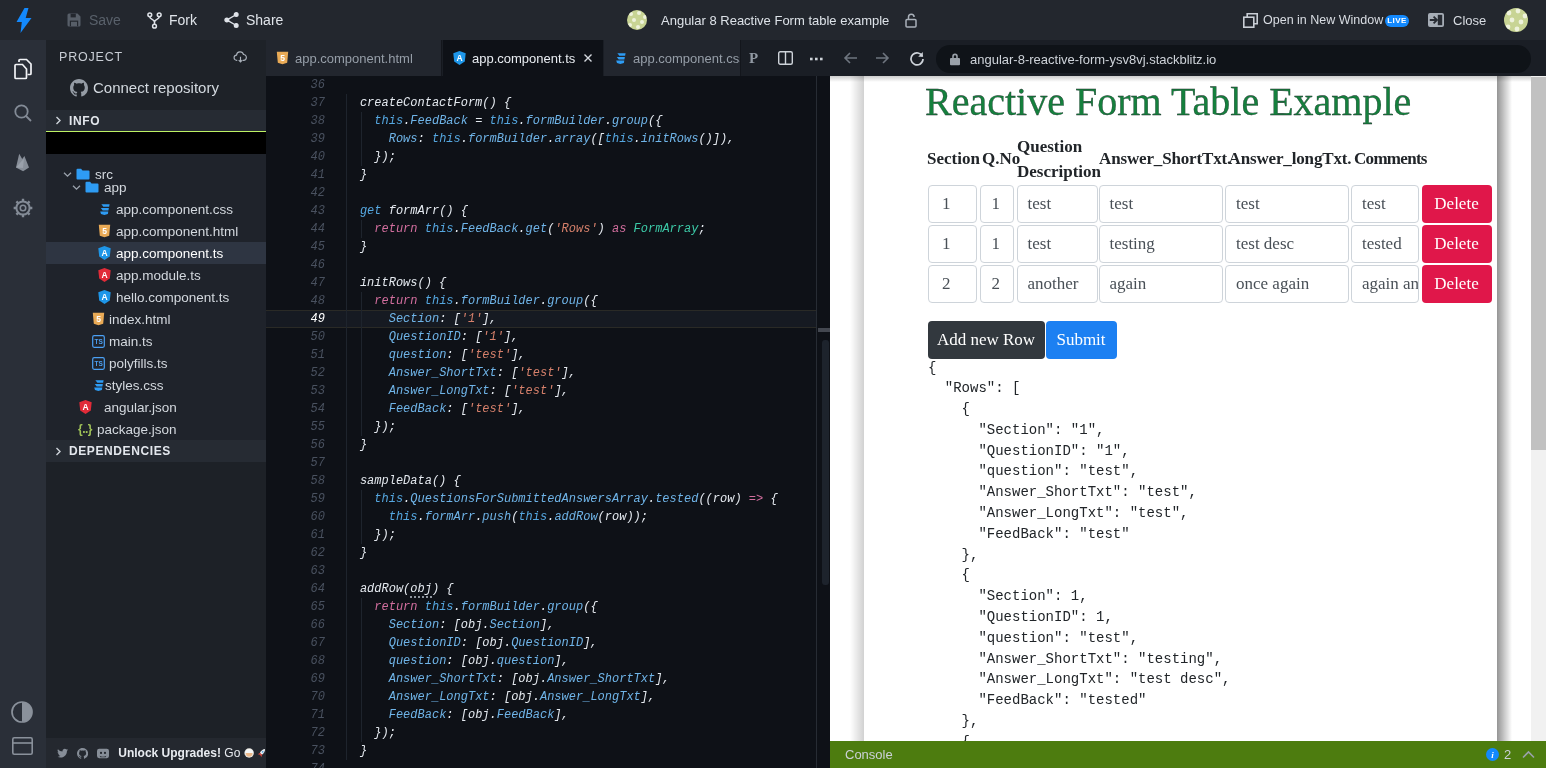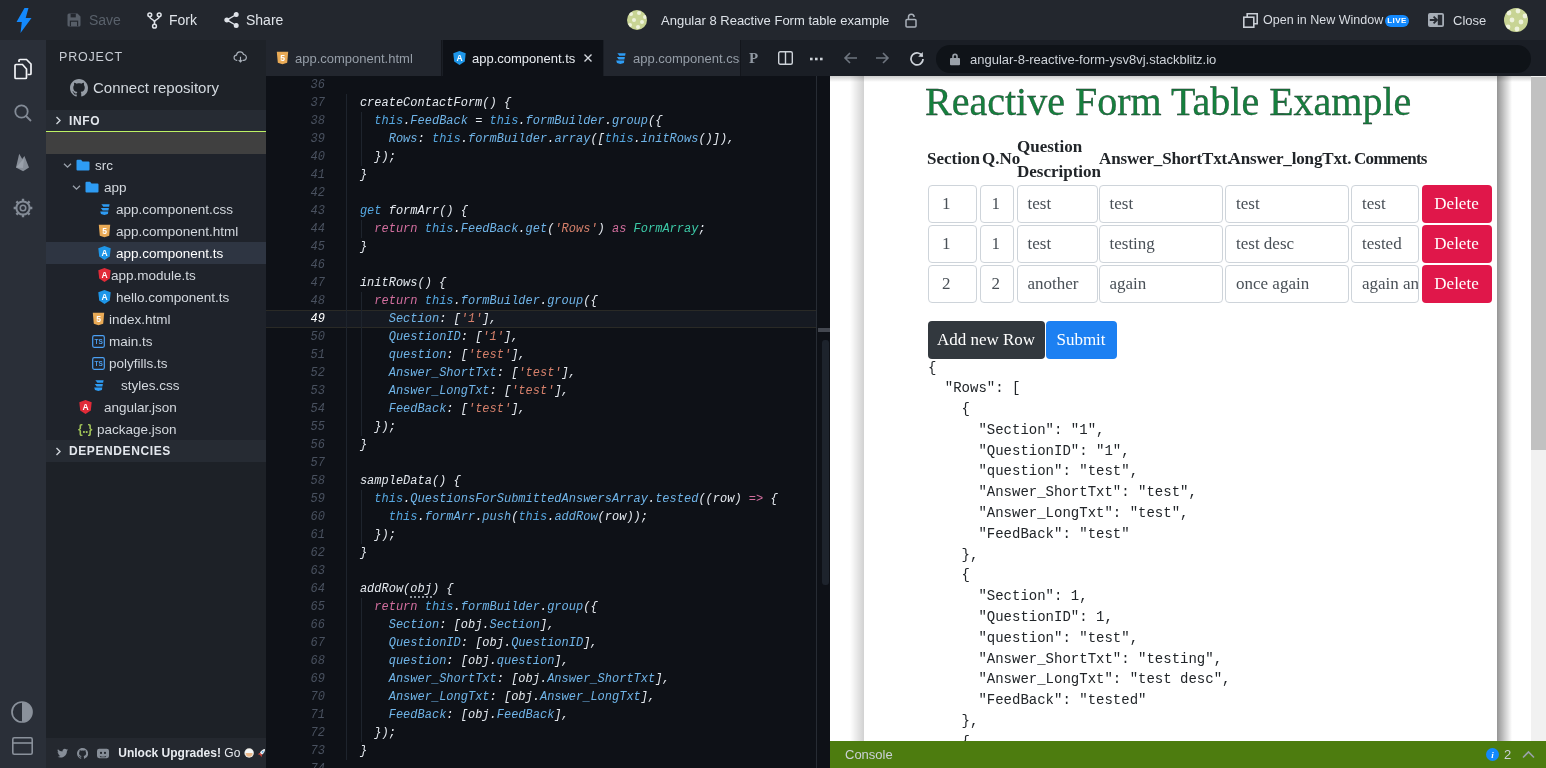--- a/index.html
+++ b/index.html
@@ -1,20 +1,20 @@
 <!DOCTYPE html>
 <html><head><meta charset="utf-8">
 <style>
 html,body{margin:0;padding:0;width:1546px;height:768px;overflow:hidden;background:#0e1117;}
 *{box-sizing:border-box;}
 body{font-family:"Liberation Sans",sans-serif;}
 .abs{position:absolute;}
 #topbar{position:absolute;left:0;top:0;width:1546px;height:40px;background:#23272e;}
 #rail{position:absolute;left:0;top:40px;width:46px;height:728px;background:#2a2f38;}
-#panel{position:absolute;left:46px;top:40px;width:220px;height:728px;background:#404040;}
+#panel{position:absolute;left:46px;top:40px;width:220px;height:728px;background:#000000;}
 #tabbar{position:absolute;left:266px;top:40px;width:564px;height:36px;background:#1a1e25;}
 #ptoolbar{position:absolute;left:830px;top:40px;width:716px;height:36px;background:#1a1e25;}
 #editor{position:absolute;left:266px;top:76px;width:564px;height:692px;background:#0e1117;overflow:hidden;font-style:italic;}
 #preview{position:absolute;left:830px;top:76px;width:716px;height:665px;background:#ffffff;overflow:hidden;}
 #console{position:absolute;left:830px;top:741px;width:716px;height:27px;background:#4d7c0f;}
 .tb-btn{position:absolute;top:0;height:40px;display:flex;align-items:center;color:#e0e4ea;font-size:14px;}
 .tb-btn svg{margin-right:7px;}
 #panel .sechead{position:absolute;left:0;width:220px;height:22px;background:#262b33;color:#e3e7ed;font-size:12px;font-weight:bold;letter-spacing:.6px;display:flex;align-items:center;}
 #treebody{position:absolute;left:0;top:114px;width:220px;height:286px;background:#1f232b;}
 #belowtree{position:absolute;left:0;top:422px;width:220px;height:276px;background:#1d2127;}
@@ -179,21 +179,21 @@
       </g>
     </svg>
   <svg class="abs" style="left:24px;top:39px" width="18" height="18" viewBox="0 0 16 16">
       <path fill="#959ca5" d="M8 0C3.58 0 0 3.58 0 8c0 3.54 2.29 6.53 5.47 7.59.4.07.55-.17.55-.38 0-.19-.01-.82-.01-1.49-2.01.37-2.53-.49-2.69-.94-.09-.23-.48-.94-.82-1.13-.28-.15-.68-.52-.01-.53.63-.01 1.08.58 1.23.82.72 1.21 1.87.87 2.33.66.07-.52.28-.87.51-1.07-1.78-.2-3.64-.89-3.64-3.95 0-.87.31-1.59.82-2.15-.08-.2-.36-1.02.08-2.12 0 0 .67-.21 2.2.82.64-.18 1.32-.27 2-.27s1.36.09 2 .27c1.53-1.04 2.2-.82 2.2-.82.44 1.1.16 1.92.08 2.12.51.56.82 1.27.82 2.15 0 3.07-1.87 3.75-3.65 3.95.29.25.54.73.54 1.48 0 1.07-.01 1.93-.01 2.2 0 .21.15.46.55.38A8.01 8.01 0 0 0 16 8c0-4.42-3.58-8-8-8z"></path>
     </svg>
   <div class="abs" style="left:47px;top:39px;font-size:15px;color:#d3d9df">Connect repository</div>
   <div class="sechead" style="top:70px;border-bottom:1px solid #bef264"><svg style="margin:0 6px 0 8px" width="9" height="9" viewBox="0 0 9 9">
         <path d="M2.5 1l3.5 3.5L2.5 8" fill="none" stroke="#cfd4db" stroke-width="1.4"></path>
       </svg>INFO</div>
   <div id="treebody">
-    <div class="trow" style="top:0">
+    <div class="trow" style="top:9px">
         <svg style="margin-left:17px" width="9" height="9" viewBox="0 0 9 9">
           <path d="M1 2.7l3.5 3.5L8 2.7" fill="none" stroke="#9aa2ac" stroke-width="1.3"></path>
         </svg>
         <span class="ic" style="margin-left:4px">
           <svg width="14" height="12" viewBox="0 0 14 12">
             <path d="M0.5 1.8a1 1 0 0 1 1-1h3.6l1.4 1.7h6a1 1 0 0 1 1 1v7a1 1 0 0 1-1 1h-11a1 1 0 0 1-1-1z" fill="#2e9cf4"></path>
           </svg>
         </span>
         <span style="margin-left:5px">src</span>
       </div>
@@ -238,21 +238,21 @@
         </span>
         <span style="margin-left:5px">app.component.ts</span>
       </div>
     <div class="trow" style="top:110px">
         <span class="ic" style="margin-left:51px">
           <svg width="13" height="14" viewBox="0 0 13 14">
             <path d="M6.5 0L12.7 2.2l-0.9 8.2L6.5 14l-5.3-3.6-0.9-8.2z" fill="#e12b38"></path>
             <text x="6.5" y="10" font-size="8.5" font-weight="bold" fill="#fff" text-anchor="middle" font-family="Liberation Sans">A</text>
           </svg>
         </span>
-        <span style="">app.module.ts</span>
+        <span style="margin-left:5px">app.module.ts</span>
       </div>
     <div class="trow" style="top:132px">
         <span class="ic" style="margin-left:51px">
           <svg width="13" height="14" viewBox="0 0 13 14">
             <path d="M6.5 0L12.7 2.2l-0.9 8.2L6.5 14l-5.3-3.6-0.9-8.2z" fill="#1e96e8"></path>
             <text x="6.5" y="10" font-size="8.5" font-weight="bold" fill="#fff" text-anchor="middle" font-family="Liberation Sans">A</text>
           </svg>
         </span>
         <span style="margin-left:5px">hello.component.ts</span>
       </div>
@@ -286,21 +286,21 @@
     <div class="trow" style="top:220px">
         <span class="ic" style="margin-left:45px">
           <svg width="13" height="13" viewBox="0 0 13 13">
             <g fill="#2e9cf4">
               <path d="M3.4 1.2h8.2l-.5 2.5H5.3z"></path>
               <path d="M2.8 4.9h8.1l-.5 2.5H4.7z"></path>
               <path d="M2.2 8.6h8.1l-.4 2.3-3.6 1-3.3-1z"></path>
             </g>
           </svg>
         </span>
-        <span style="margin-left:16px">styles.css</span>
+        <span style="margin-left:0">styles.css</span>
       </div>
     <div class="trow" style="top:242px">
         <span class="ic" style="margin-left:32px">
           <svg width="13" height="14" viewBox="0 0 13 14">
             <path d="M6.5 0L12.7 2.2l-0.9 8.2L6.5 14l-5.3-3.6-0.9-8.2z" fill="#e12b38"></path>
             <text x="6.5" y="10" font-size="8.5" font-weight="bold" fill="#fff" text-anchor="middle" font-family="Liberation Sans">A</text>
           </svg>
         </span>
         <span style="margin-left:12px">angular.json</span>
       </div>

